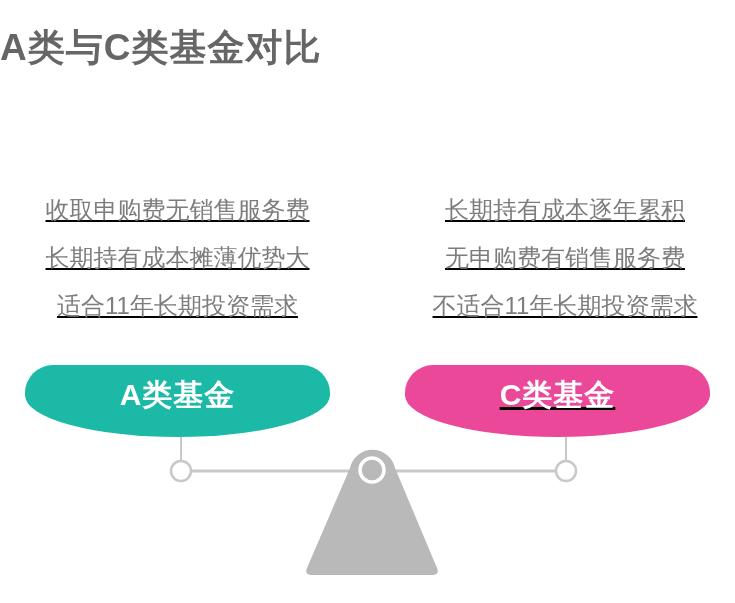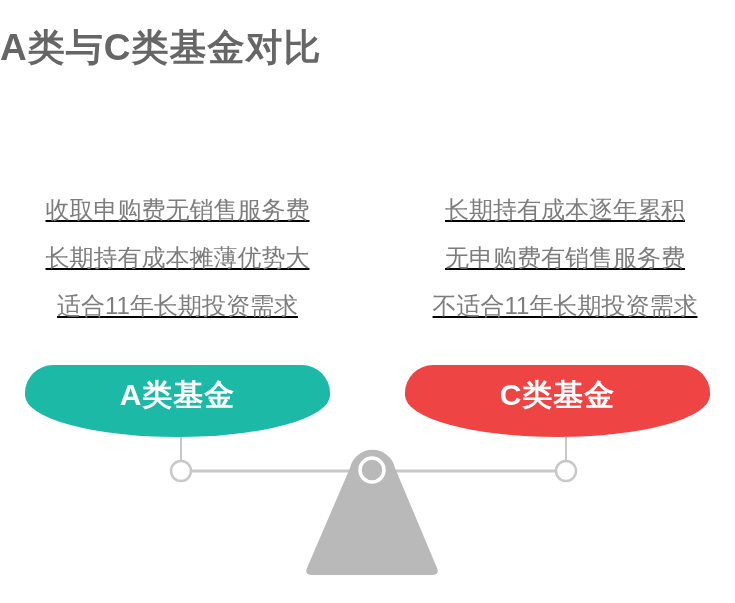--- a/index.html
+++ b/index.html
@@ -47,21 +47,21 @@
     width: 305px;
     height: 72px;
     border-radius: 28px 28px 50% 50% / 28px 28px 58% 58%;
     display: flex;
     align-items: center;
     justify-content: center;
     padding-bottom: 12px;
     box-sizing: border-box;
   }
   .pan.a { left: 25px;  background: #1cbaa6; text-align: right; }
-  .pan.c { left: 405px; background: #ef4444; }
+  .pan.c { left: 405px; background: #ec4899; text-decoration: underline; }
   .pan-label {
     color: #ffffff;
     font-size: 30px;
     font-weight: bold;
     letter-spacing: 1px;
   }
   .scale-svg {
     position: absolute;
     left: 0;
     top: 430px;

